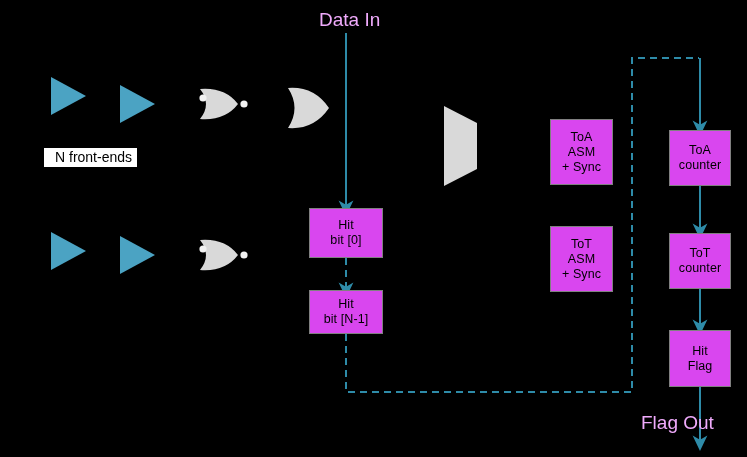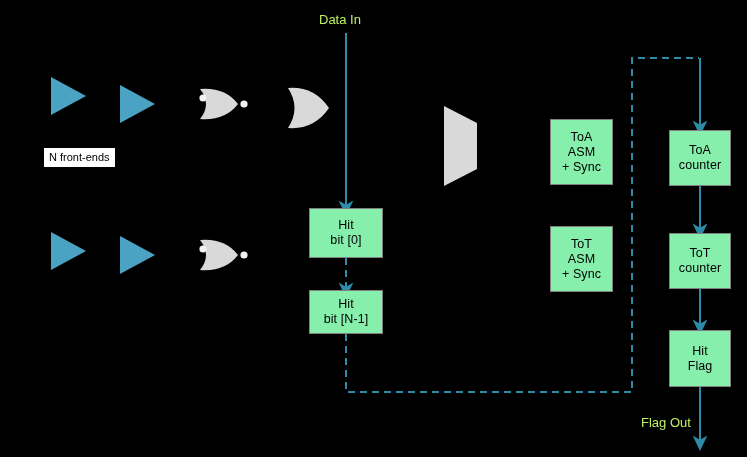--- a/index.html
+++ b/index.html
@@ -18,49 +18,49 @@
   }
   #svg-layer {
     position: absolute;
     left: 0;
     top: 0;
     width: 747px;
     height: 457px;
   }
   .blk {
     position: absolute;
-    background: #86efac;
+    background: #d946ef;
     border: 1px solid #808080;
     box-sizing: border-box;
     color: #000000;
     font-size: 12.5px;
     line-height: 15px;
     display: flex;
     flex-direction: column;
     align-items: center;
     justify-content: center;
     text-align: center;
     white-space: pre-line;
     letter-spacing: 0.1px;
   }
   .lbl {
     position: absolute;
-    color: #bef264;
-    font-size: 13px;
+    color: #f0abfc;
+    font-size: 19px;
     line-height: 15px;
     white-space: nowrap;
     text-align: right;
   }
   .wlbl {
     position: absolute;
     background: #FFFFFF;
     color: #000000;
-    font-size: 11px;
+    font-size: 14px;
     line-height: 16px;
-    padding: 1px 5px 2px 5px;
+    padding: 1px 5px 2px 11px;
     white-space: nowrap;
   }
 </style>
 </head>
 <body>
 
 <div id="stage">
 
   <svg id="svg-layer" viewBox="0 0 747 457">
     <defs>

